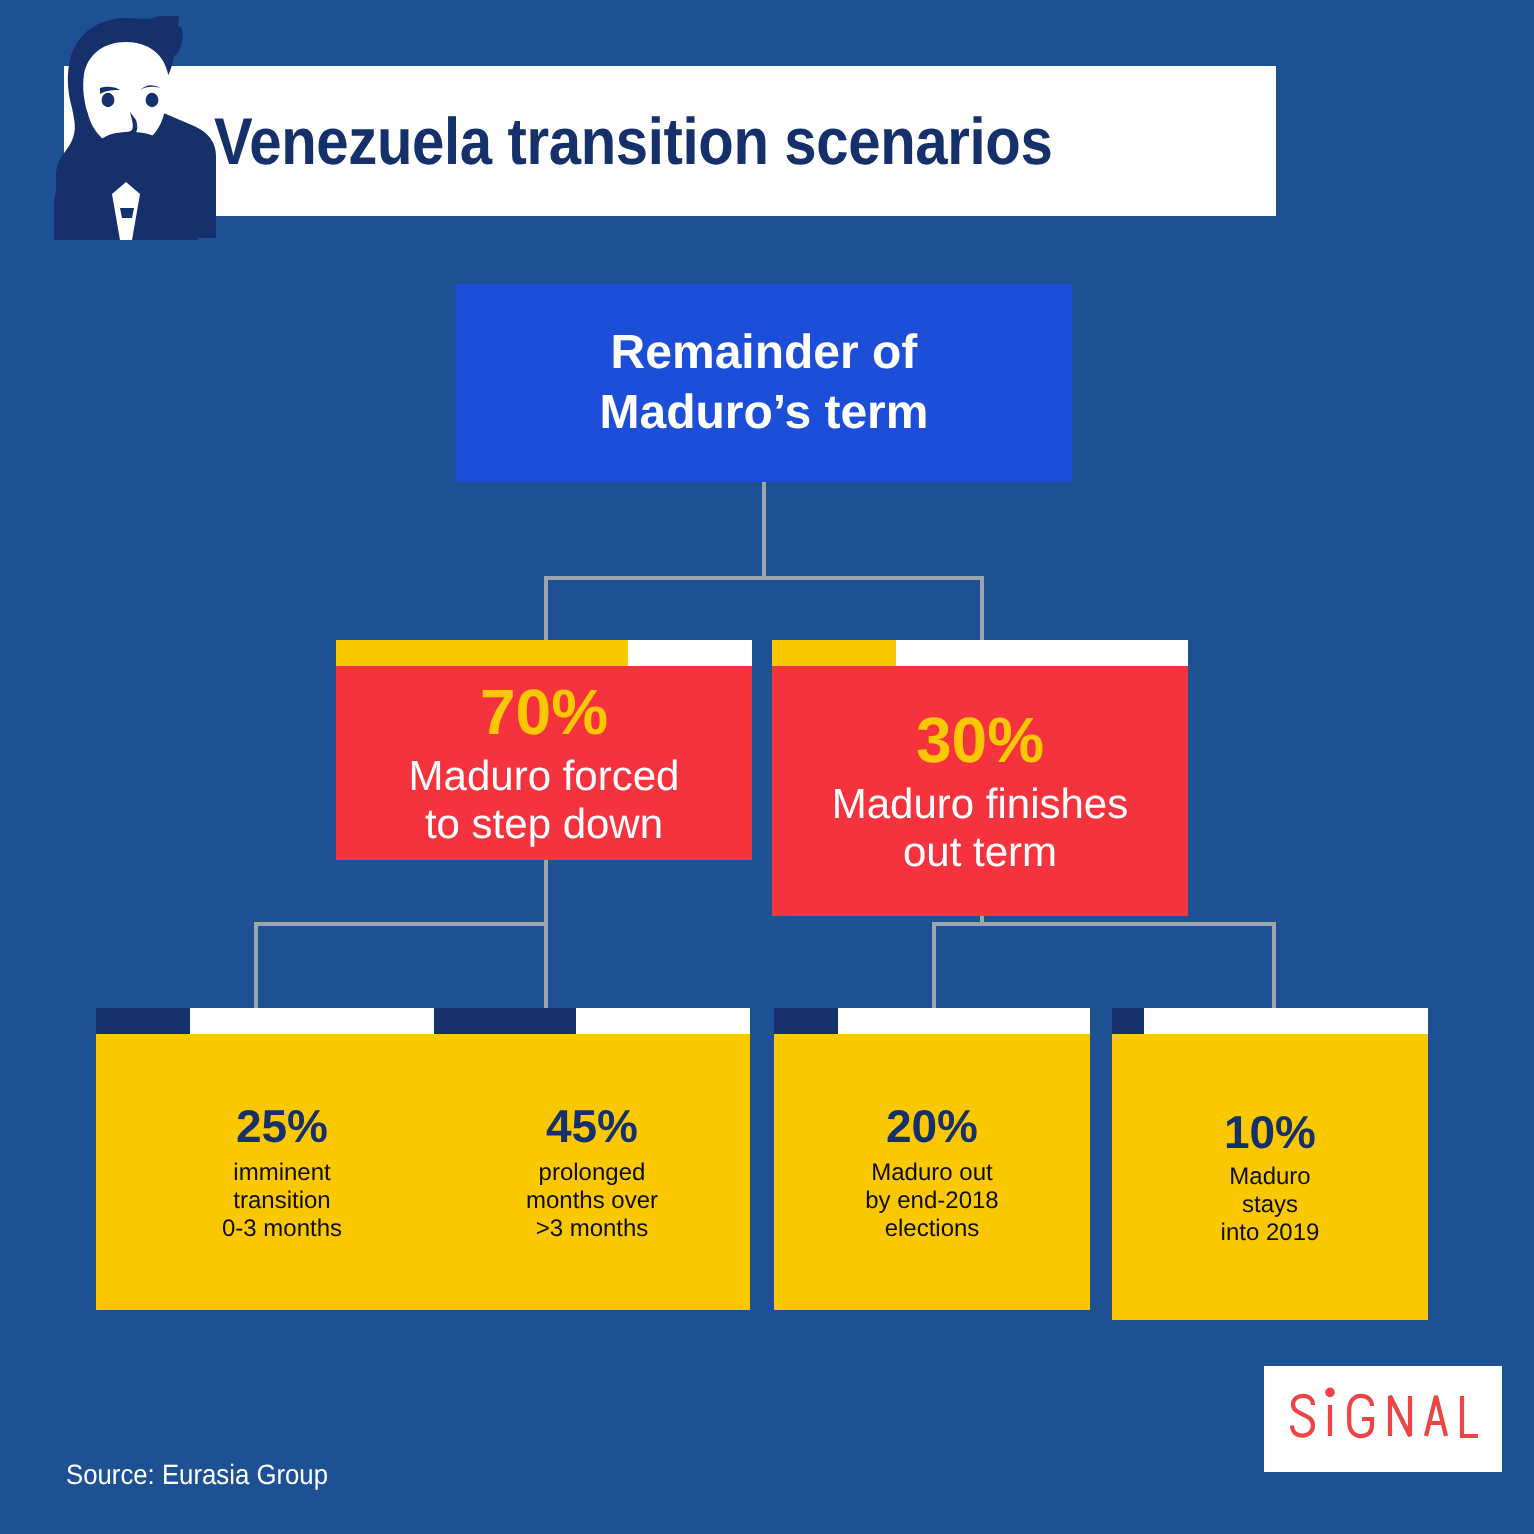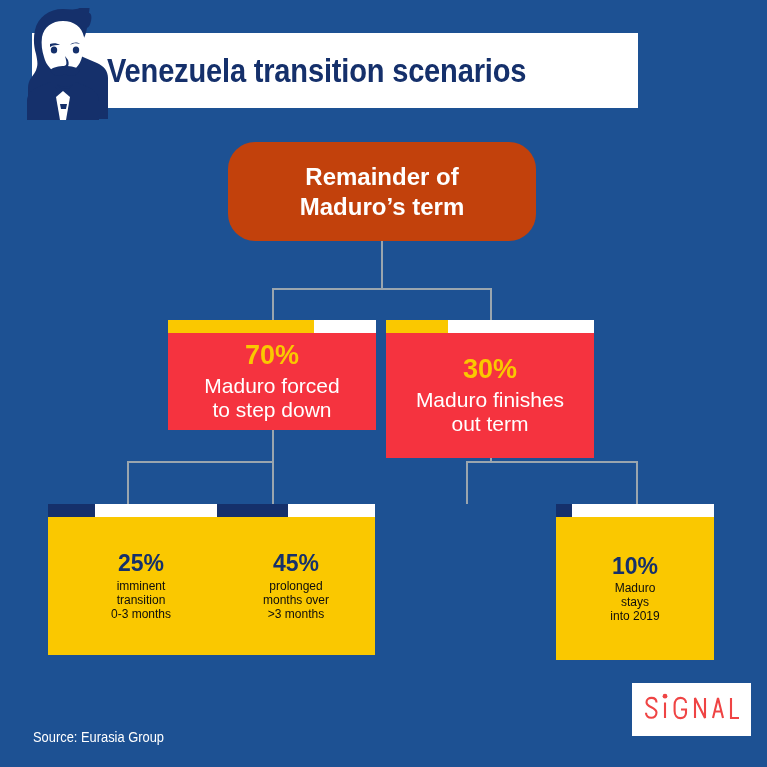--- a/index.html
+++ b/index.html
@@ -40,30 +40,30 @@
   .bar{position:absolute;left:0;top:0;height:13px;width:100%;display:flex;}
   .bar .fill{height:100%;}
   .bar .rest{height:100%;flex:1 1 auto;background:#ffffff;}
   .body{position:absolute;left:0;right:0;bottom:0;top:13px;
     display:flex;flex-direction:column;align-items:center;justify-content:center;
     text-align:center;line-height:1.16;}
 
   
   .root{
     left:228px;top:142px;width:308px;height:99px;
-    background:#c2410c;
+    background:#1d4ed8;
     display:flex;align-items:center;justify-content:center;
     text-align:center;color:#ffffff;
-    font-size:24px;font-weight:700;line-height:1.25;border-radius:27px;
+    font-size:24px;font-weight:700;line-height:1.25;
   }
 
   
   .red{background:#f5333f;}
   .red .fill{background:#fac800;}
-  .red .pct{color:#fac800;font-size:27px;font-weight:700;margin-bottom:2px;}
+  .red .pct{color:#fac800;font-size:32px;font-weight:700;margin-bottom:2px;}
   .red .label{color:#ffffff;font-size:21px;font-weight:400;}
 
   
   .yellow{background:#fac800;}
   .yellow .fill{background:#15306b;}
   .yellow .pct{color:#15306b;font-size:23px;font-weight:700;margin-bottom:3px;}
   .yellow .label{color:#0d0d0d;font-size:12px;font-weight:400;}
 
   
   .source{
@@ -165,20 +165,32 @@
       <div class="rest"></div>
     </div>
     <div class="body">
       <div class="pct">45%</div>
       <div class="label">prolonged</div>
       <div class="label">months over</div>
       <div class="label">&gt;3 months</div>
     </div>
   </div>
 
+  <div class="node yellow" style="left:387px;top:504px;width:158px;height:151px;">
+    <div class="bar">
+      <div class="fill" style="width: 20%;"></div>
+      <div class="rest"></div>
+    </div>
+    <div class="body">
+      <div class="pct">20%</div>
+      <div class="label">Maduro out</div>
+      <div class="label">by end-2018</div>
+      <div class="label">elections</div>
+    </div>
+  </div>
 
   <div class="node yellow" style="left:556px;top:504px;width:158px;height:156px;">
     <div class="bar">
       <div class="fill" style="width: 10%;"></div>
       <div class="rest"></div>
     </div>
     <div class="body">
       <div class="pct">10%</div>
       <div class="label">Maduro</div>
       <div class="label">stays</div>

